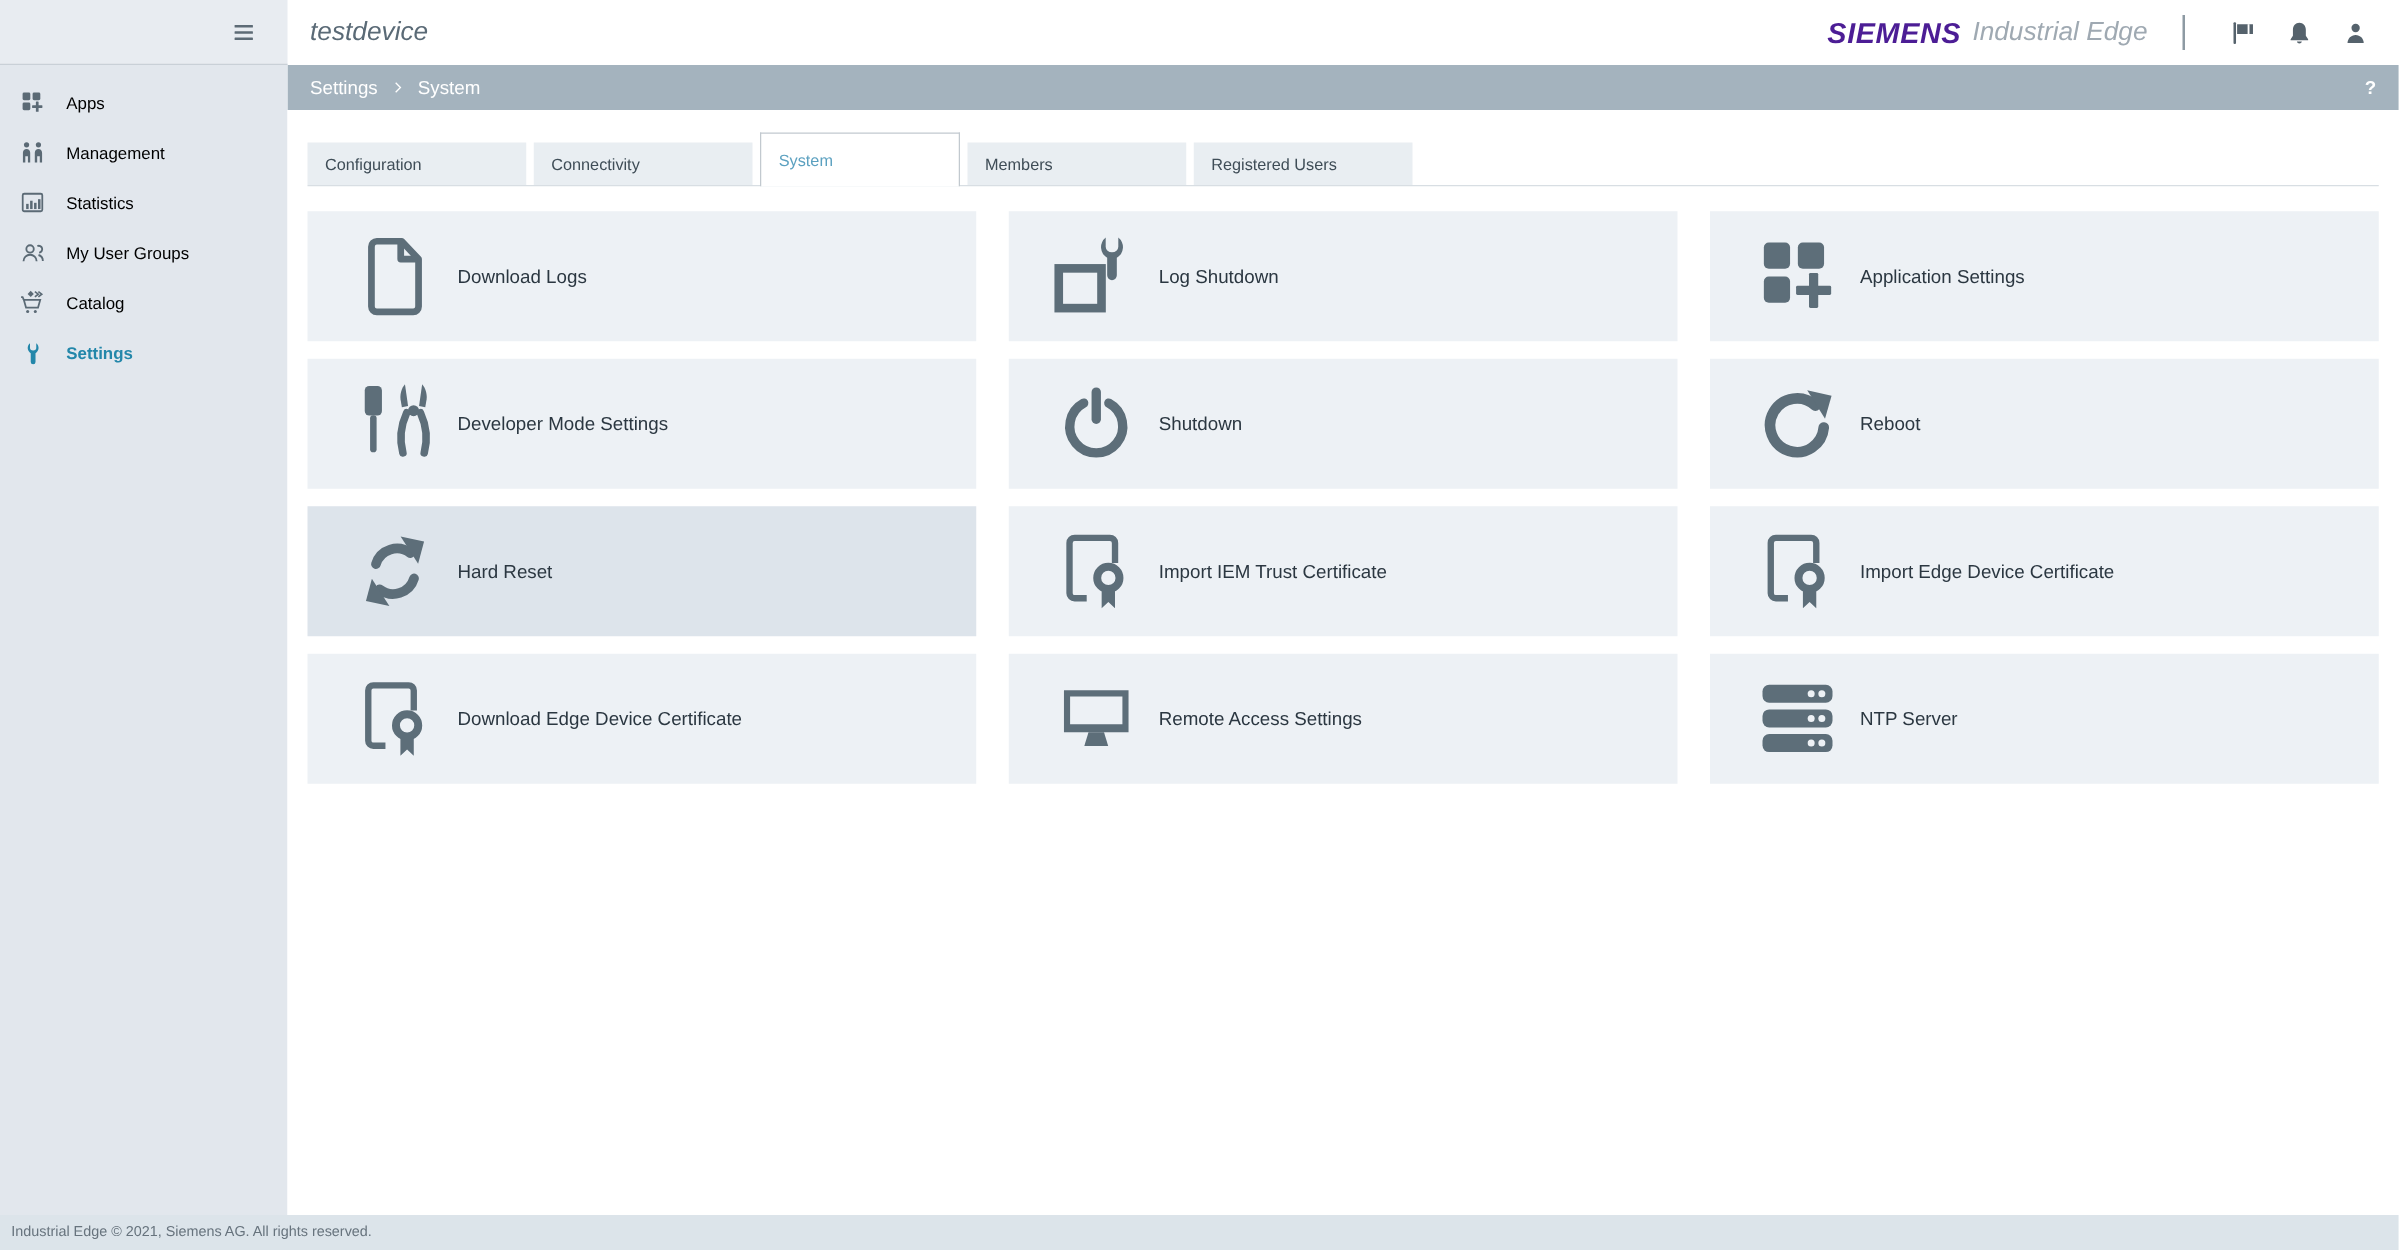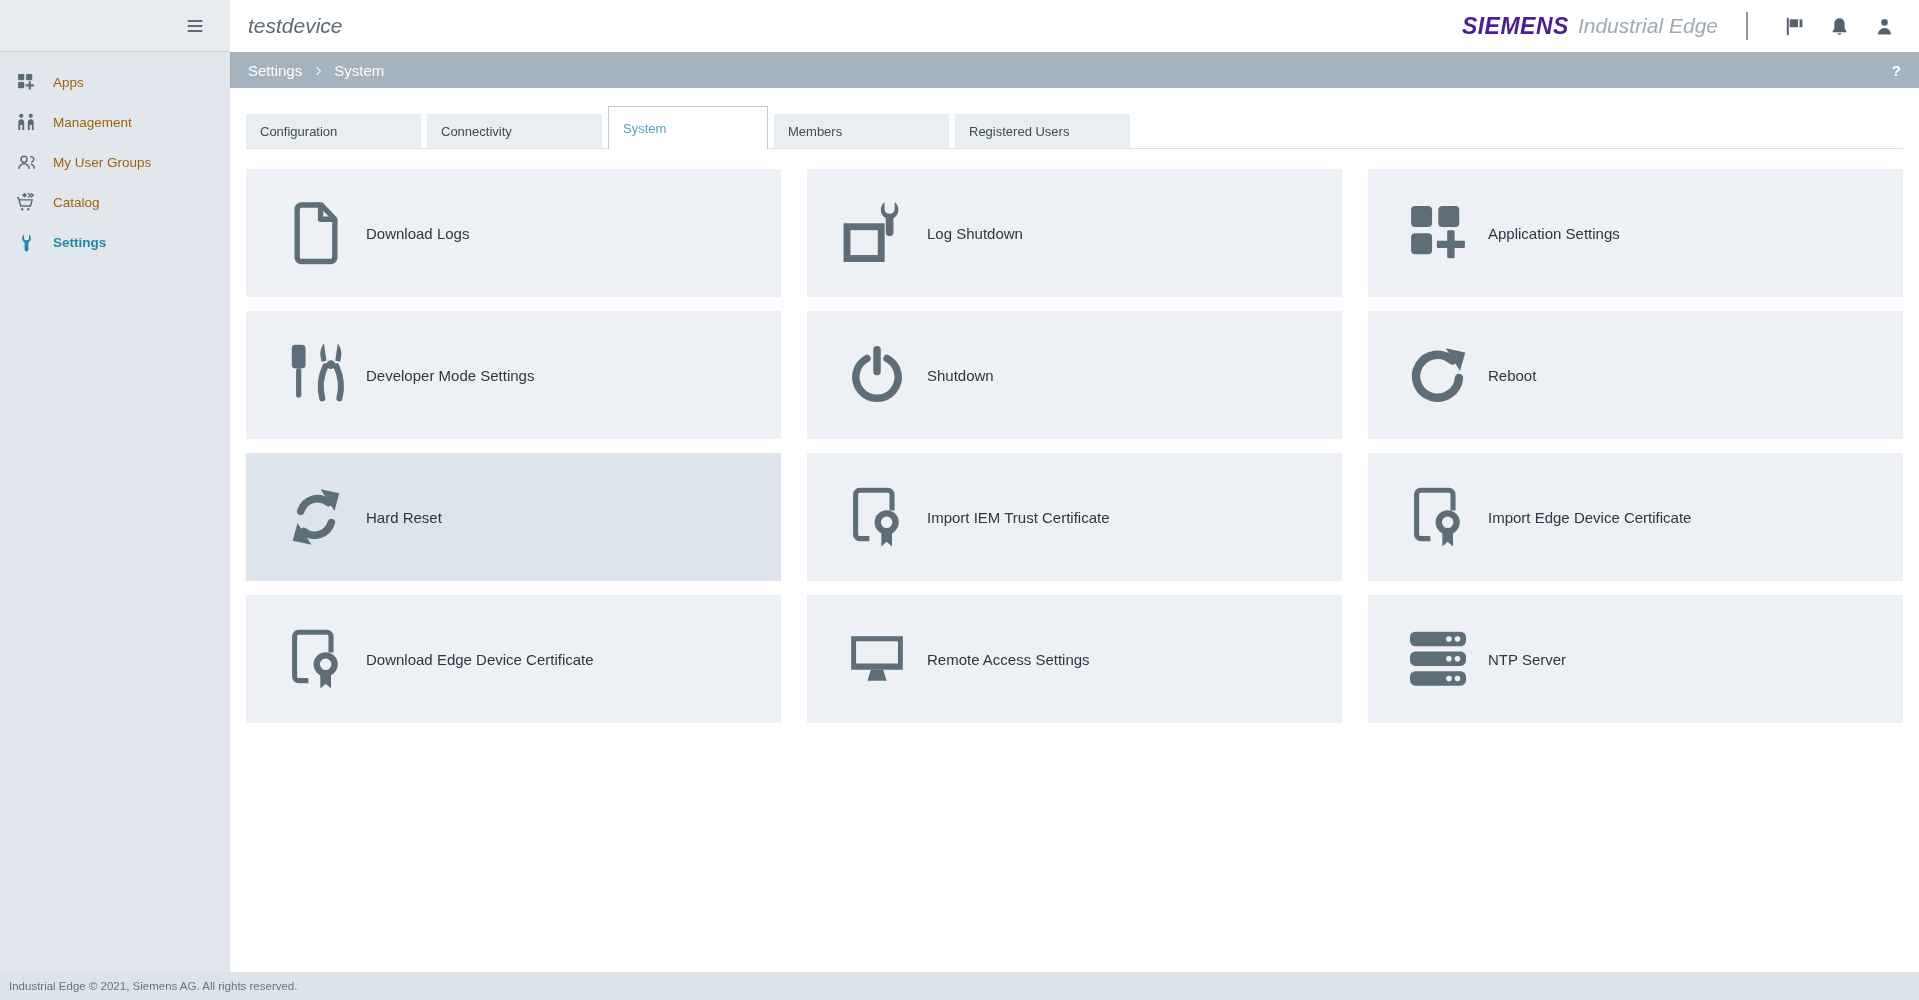--- a/index.html
+++ b/index.html
@@ -31,21 +31,21 @@
     display:flex; align-items:center; padding:0 18px; color:#fff; font-size:15px;
   }
   .crumb { cursor:pointer; }
   .crumb-sep { margin:0 9px; color:#fff; }
   .help-btn { margin-left:auto; font-size:15px; font-weight:bold; cursor:pointer; }
 
   
   .sidebar { position:absolute; top:52px; left:0; width:230px; bottom:28px; background:#e2e7ed; padding-top:10px; }
   .side-item {
     display:flex; align-items:center; height:40px; padding:0 14px; cursor:pointer;
-    color:#a16207; font-size:13.5px;
+    color:#000000; font-size:13.5px;
   }
   .side-icon { width:24px; height:22px; color:#5b6a75; margin-right:15px; display:flex; align-items:center; justify-content:center; }
   .side-item.active, .side-item.active .side-icon { color:#2387aa; font-weight:bold; }
 
   
   .main { position:absolute; top:88px; left:230px; right:0; bottom:28px; background:#fff; }
   .tabs { display:flex; align-items:flex-end; margin:17px 16px 0 16px; border-bottom:1px solid #d8dee3; height:44px; }
   .tab {
     width:175px; height:34px; background:#e9eef2; margin-right:6px;
     display:flex; align-items:center; padding-left:14px; font-size:13px; color:#3f4d57; cursor:pointer;
@@ -53,21 +53,21 @@
   .tab.active {
     background:#fff; height:43px; border:1px solid #c2c9cf; border-bottom:none;
     color:#5ca1c0; margin-bottom:-1px; width:160px;
   }
 
   .grid {
     margin:20px 16px 0 16px; display:grid;
     grid-template-columns:repeat(3, 1fr); column-gap:26px; row-gap:14px;
   }
   .tile {
-    height:128px; background:#edf1f5; display:flex; align-items:center; cursor:pointer;
+    height:104px; background:#edf1f5; display:flex; align-items:center; cursor:pointer;
   }
   .tile.highlight { background:#dde4eb; }
   .tile-icon { width:88px; margin-left:26px; margin-right:6px; color:#5d6e79; display:flex; align-items:center; justify-content:center; }
   .tile-label { font-size:15px; color:#2b3741; }
 
   
   .footer {
     position:absolute; left:0; right:0; bottom:0; height:28px; background:#dce4ea;
     display:flex; align-items:center; padding:0 9px; font-size:11.5px; color:#67737d;
   }
@@ -274,20 +274,28 @@
       </span>
     <span>Apps</span>
   </div>
   <div class="side-item">
     <span class="side-icon">
         <svg width="22" height="20" fill="currentColor">
           <use href="#i-people"></use>
         </svg>
       </span>
     <span>Management</span>
+  </div>
+  <div class="side-item">
+    <span class="side-icon">
+        <svg width="20" height="20" fill="currentColor">
+          <use href="#i-stats"></use>
+        </svg>
+      </span>
+    <span>Statistics</span>
   </div>
   <div class="side-item">
     <span class="side-icon">
         <svg width="21" height="21" fill="currentColor">
           <use href="#i-groups"></use>
         </svg>
       </span>
     <span>My User Groups</span>
   </div>
   <div class="side-item">

